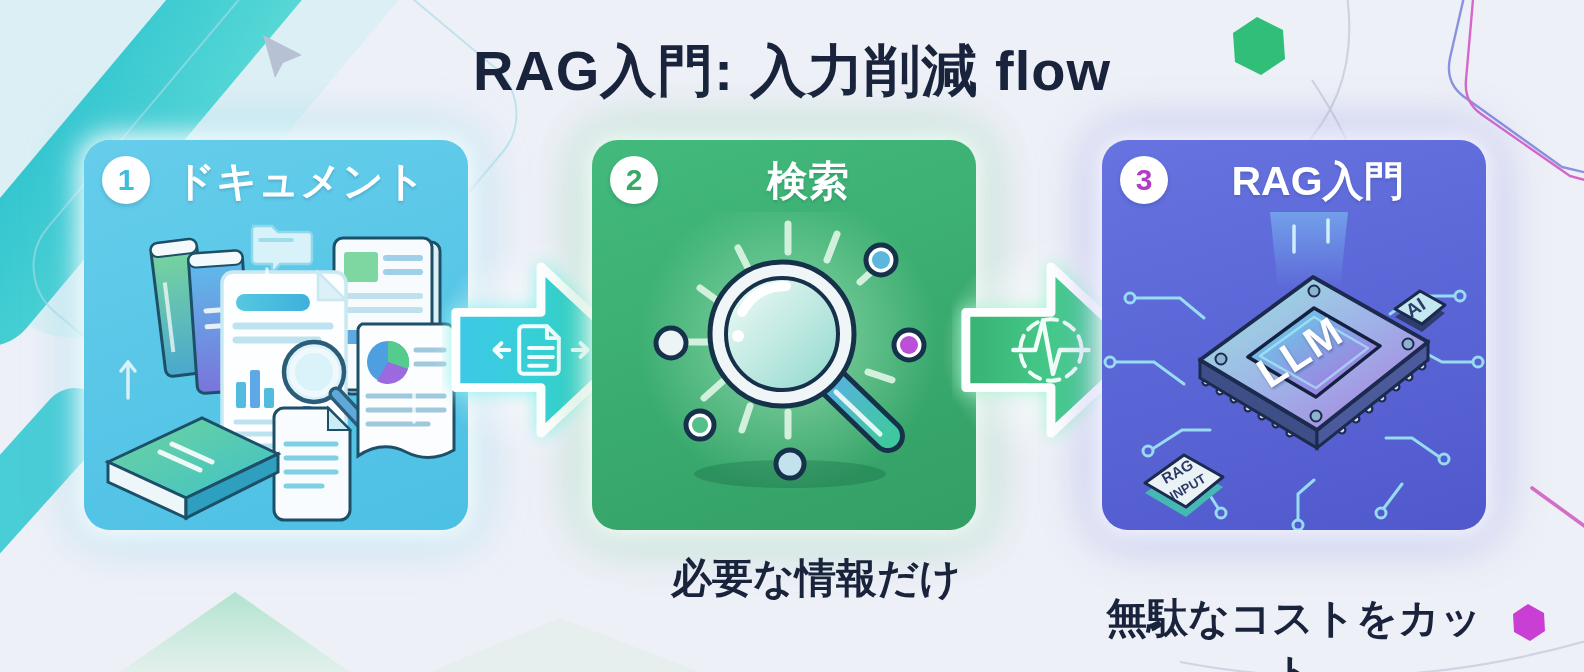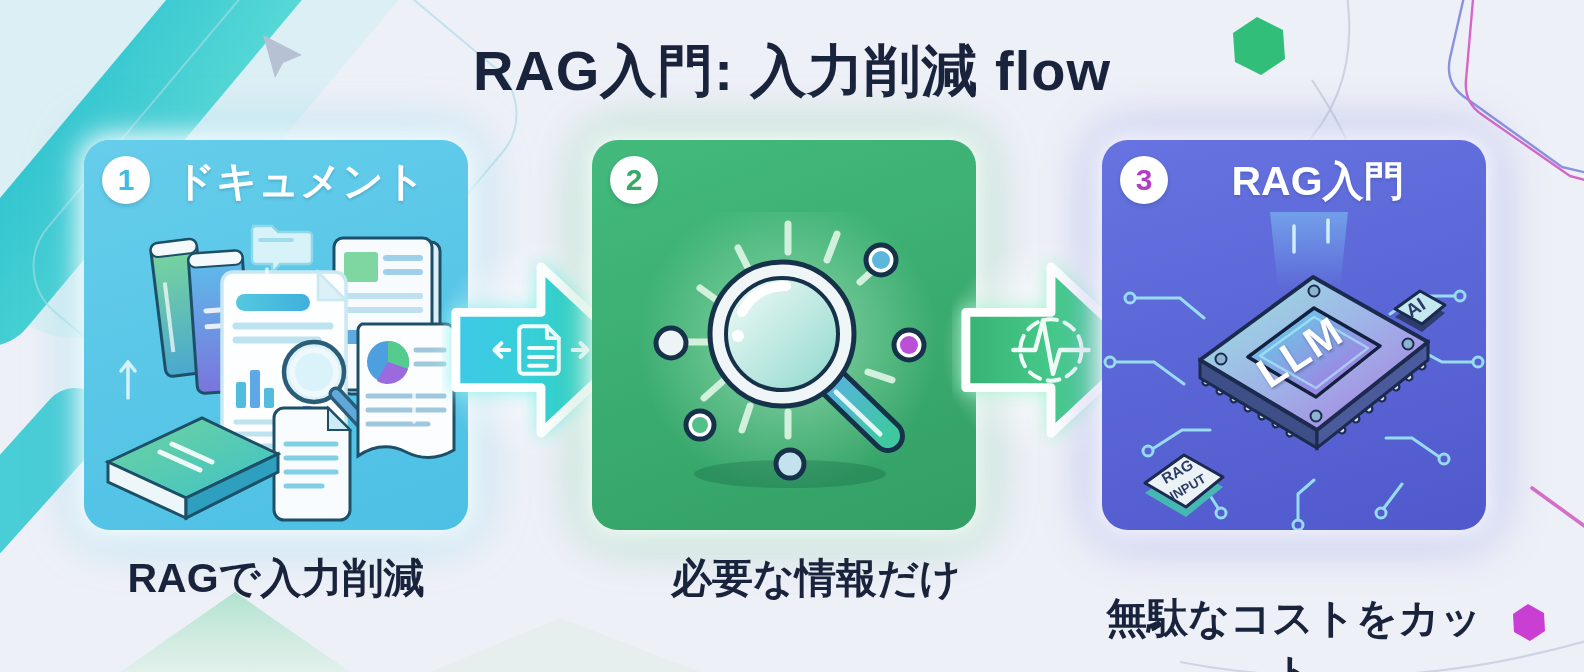--- a/index.html
+++ b/index.html
@@ -250,20 +250,21 @@
         <line x1="88" y1="116" x2="106" y2="116"></line>
         <path d="M68,100 h-14 m6,-7 l-7,7 7,7"></path>
         <path d="M132,100 h14 m-6,-7 l7,7 -7,7"></path>
       </g>
     </g>
   </svg>
 
   <div class="panel p2">
     <div class="panel-header">
       <div class="num-circle">2</div>
+      <div class="panel-label">検索</div>
     </div>
     <svg class="illus" viewBox="0 0 384 318">
       <defs>
         <radialGradient id="glowG" cx=".5" cy=".5" r=".5">
           <stop offset="0" stop-color="rgba(220,255,225,.5)"></stop>
             <stop offset="1" stop-color="rgba(220,255,225,0)"></stop>
         </radialGradient>
         <linearGradient id="glassG" x1="0" y1="0" x2="1" y2="1">
           <stop offset="0" stop-color="#F2FBF8"></stop>
             <stop offset=".55" stop-color="#BCE8E0"></stop>
@@ -447,17 +448,16 @@
         <polygon points="43,273 82,245 121,267 84,297" fill="#46B8B4" transform="translate(0,8)"></polygon>
         <polygon points="43,271 82,243 121,265 84,295" fill="#EAF2F6" stroke="#1B2A4E" stroke-width="3" stroke-linejoin="round"></polygon>
         <g text-anchor="middle" font-weight="800" fill="#2B3A66">
           <text transform="translate(78,264) rotate(-30)" font-size="15">RAG</text>
           <text transform="translate(88,279) rotate(-30)" font-size="13">INPUT</text>
         </g>
       </g>
     </svg>
   </div>
 
-  <div class="caption c1">RAGで入力削減</div>
   <div class="caption c2">必要な情報だけ</div>
   <div class="caption c3">無駄なコストをカット</div>
 
 </div>
 
 </body></html>

